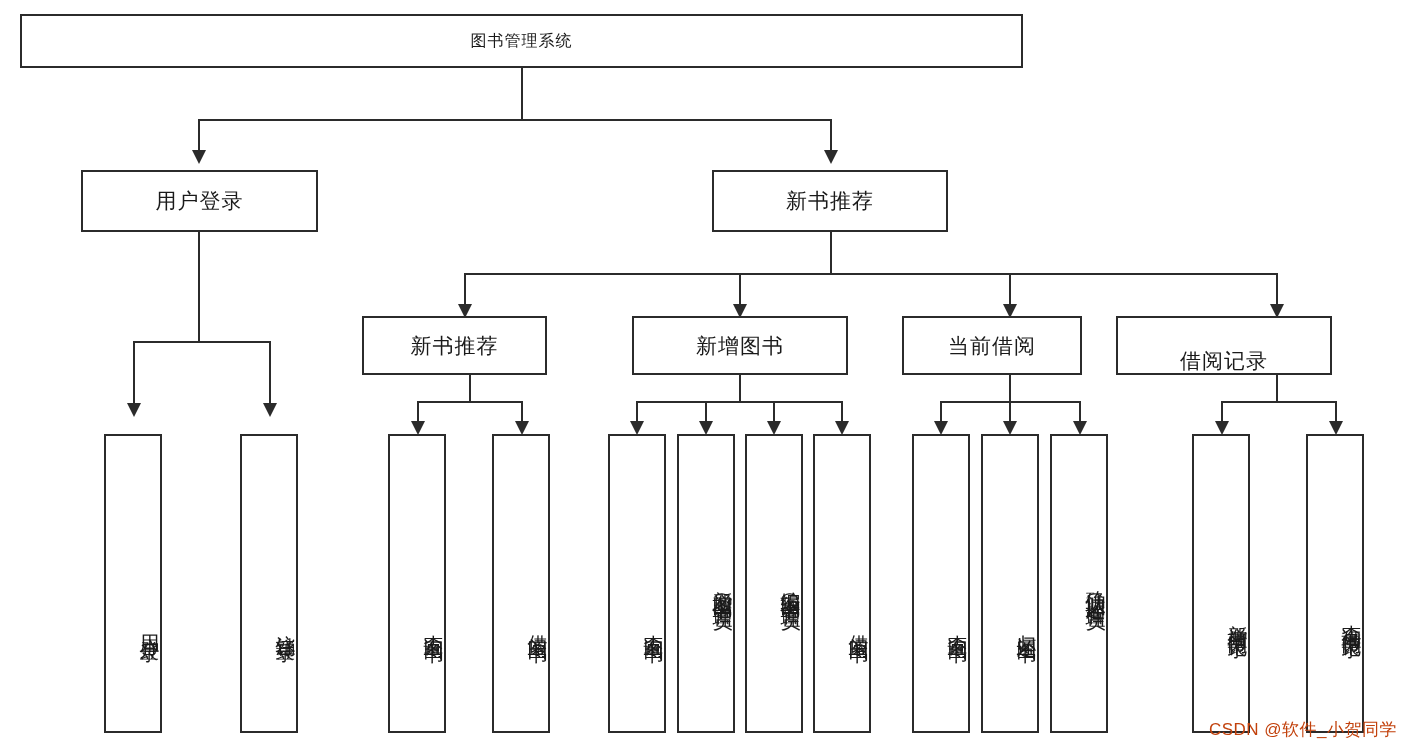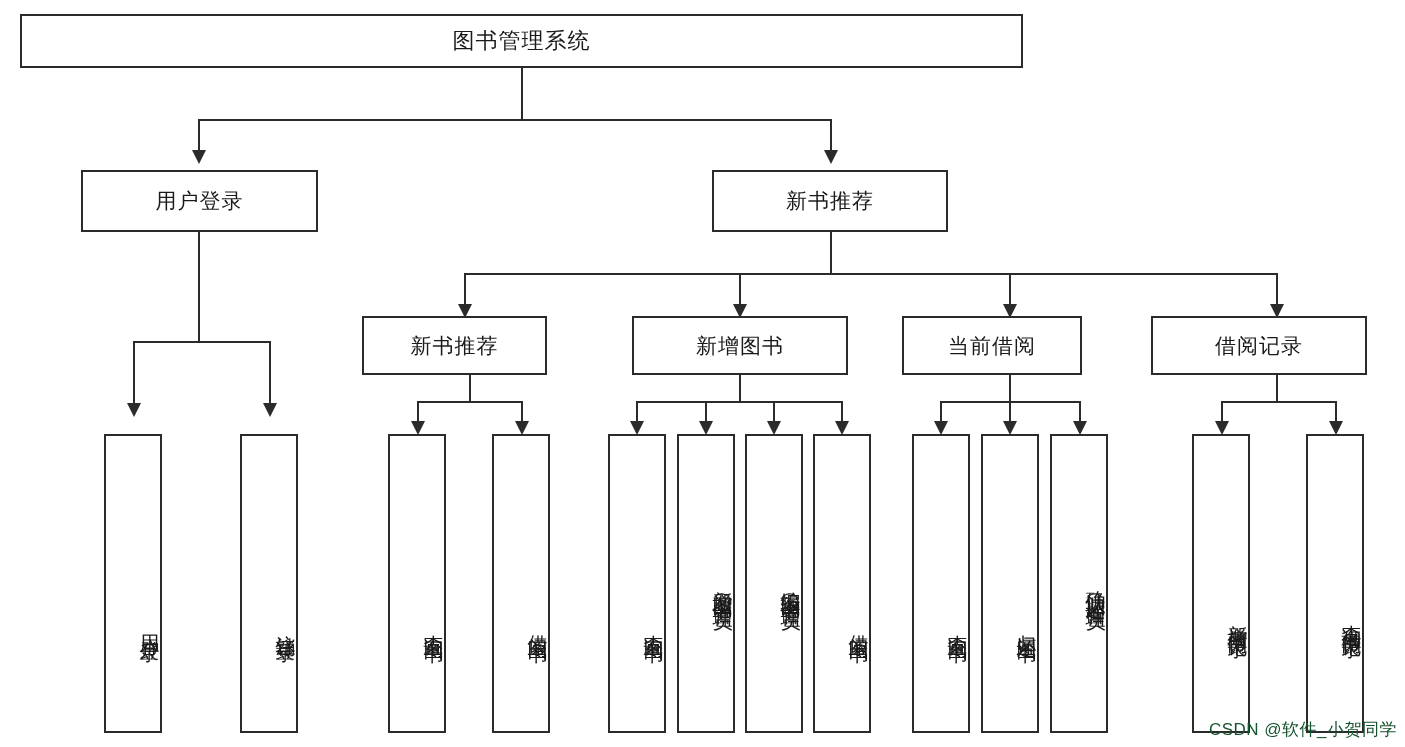--- a/index.html
+++ b/index.html
@@ -24,21 +24,21 @@
     align-items: center;
     justify-content: center;
     color: #1a1a1a;
   }
   .node.horiz {
     font-size: 21px;
     line-height: 1.2;
     letter-spacing: 1px;
   }
   .node.root {
-    font-size: 22px;
+    font-size: 16px;
   }
   .node.vert {
     writing-mode: vertical-rl;
     text-orientation: upright;
     font-size: 20px;
     letter-spacing: 3px;
     align-items: flex-start;
     justify-content: center;
     padding-top: 6px;
     line-height: 1.05;
@@ -66,21 +66,21 @@
     height: 0;
     border-left: 7px solid transparent;
     border-right: 7px solid transparent;
     border-top: 14px solid #2b2b2b;
   }
   .watermark {
     position: absolute;
     right: 8px;
     bottom: 6px;
     font-size: 17px;
-    color: #14532d;
+    color: #c2410c;
     letter-spacing: 0.5px;
     white-space: nowrap;
   }
 </style>
 </head>
 <body>
 
 <div id="canvas">
 
   <div class="node horiz root" style="left:20px; top:14px; width:1003px; height:54px;">
@@ -123,21 +123,21 @@
 
   <div class="node horiz" style="left:362px; top:316px; width:185px; height:59px;">
     <span>新书推荐</span>
   </div>
   <div class="node horiz" style="left:632px; top:316px; width:216px; height:59px;">
     <span>新增图书</span>
   </div>
   <div class="node horiz" style="left:902px; top:316px; width:180px; height:59px;">
     <span>当前借阅</span>
   </div>
-  <div class="node horiz" style="left:1151px; top:316px; width:216px; height:59px;">
+  <div class="node horiz" style="left:1116px; top:316px; width:216px; height:59px;align-items:flex-end;">
     <span>借阅记录</span>
   </div>
 
   <div class="edge v" style="left:469px; top:375px; height:27px;"></div>
   <div class="edge h" style="left:417px; top:401px; width:105px;"></div>
   <div class="edge v" style="left:417px; top:401px; height:22px;"></div>
   <div class="arrow" style="left:411px; top:421px;"></div>
   <div class="edge v" style="left:521px; top:401px; height:22px;"></div>
   <div class="arrow" style="left:515px; top:421px;"></div>
 

